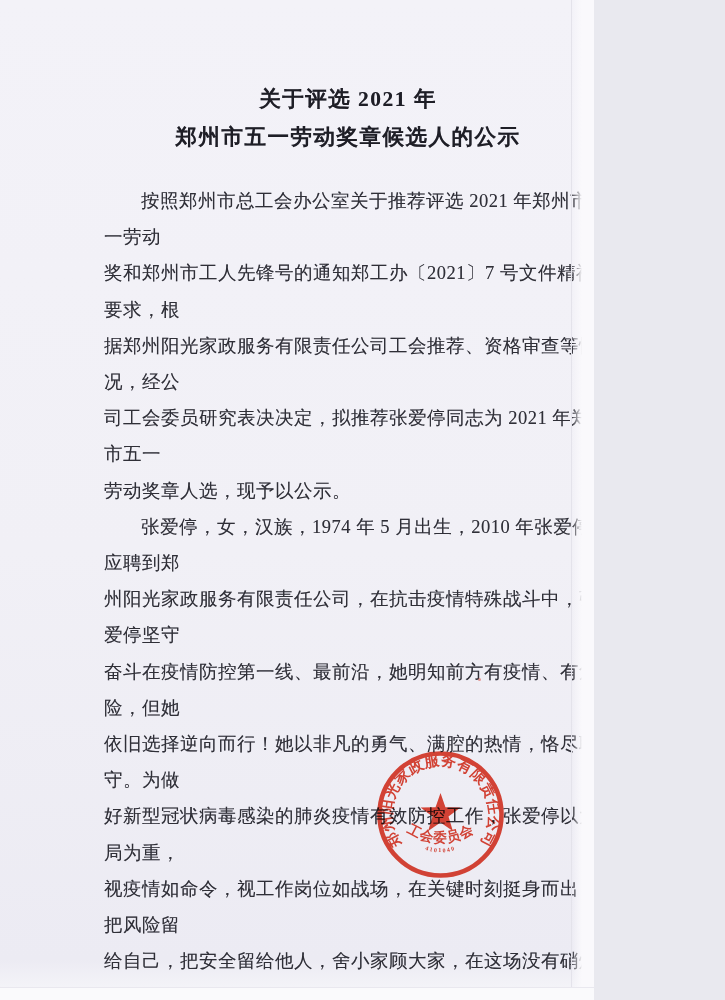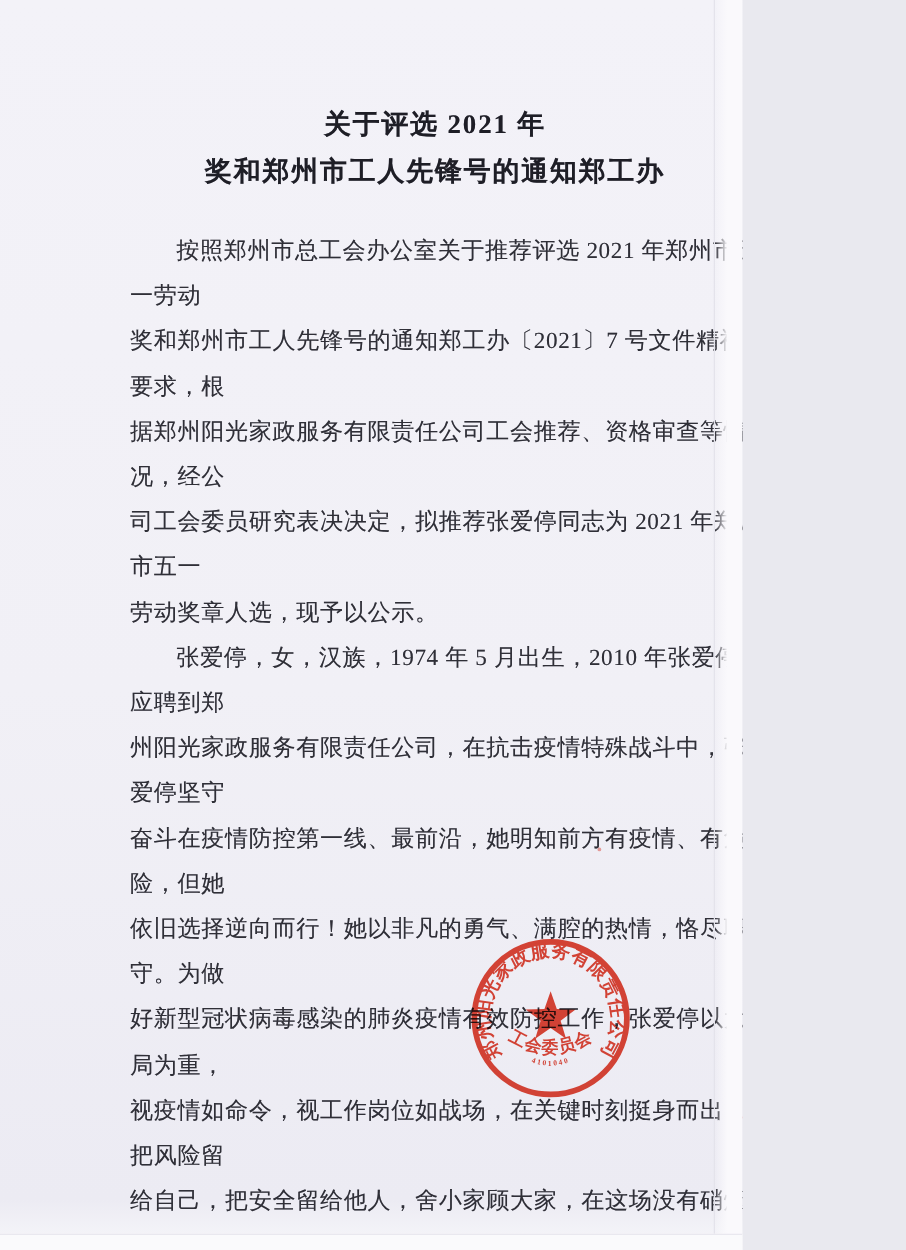--- a/index.html
+++ b/index.html
@@ -44,21 +44,21 @@
   .speck-1 { left:478px; top:678px; width:3px; height:3px; }
   .speck-2 { left:592px; top:893px; width:2px; height:2px; }
 </style>
 </head>
 <body>
 
 <div class="page">
 
   <div class="content">
     <div class="title-line">关于评选 2021 年</div>
-    <div class="title-line">奖和郑州市工人先锋号的通知郑工办</div>
+    <div class="title-line">郑州市五一劳动奖章候选人的公示</div>
 
     <div class="para para-first">按照郑州市总工会办公室关于推荐评选 2021 年郑州市五一劳动
 奖和郑州市工人先锋号的通知郑工办〔2021〕7 号文件精神要求，根
 据郑州阳光家政服务有限责任公司工会推荐、资格审查等情况，经公
 司工会委员研究表决决定，拟推荐张爱停同志为 2021 年郑州市五一
 劳动奖章人选，现予以公示。</div>
 
     <div class="para">张爱停，女，汉族，1974 年 5 月出生，2010 年张爱停应聘到郑
 州阳光家政服务有限责任公司，在抗击疫情特殊战斗中，张爱停坚守
 奋斗在疫情防控第一线、最前沿，她明知前方有疫情、有危险，但她

